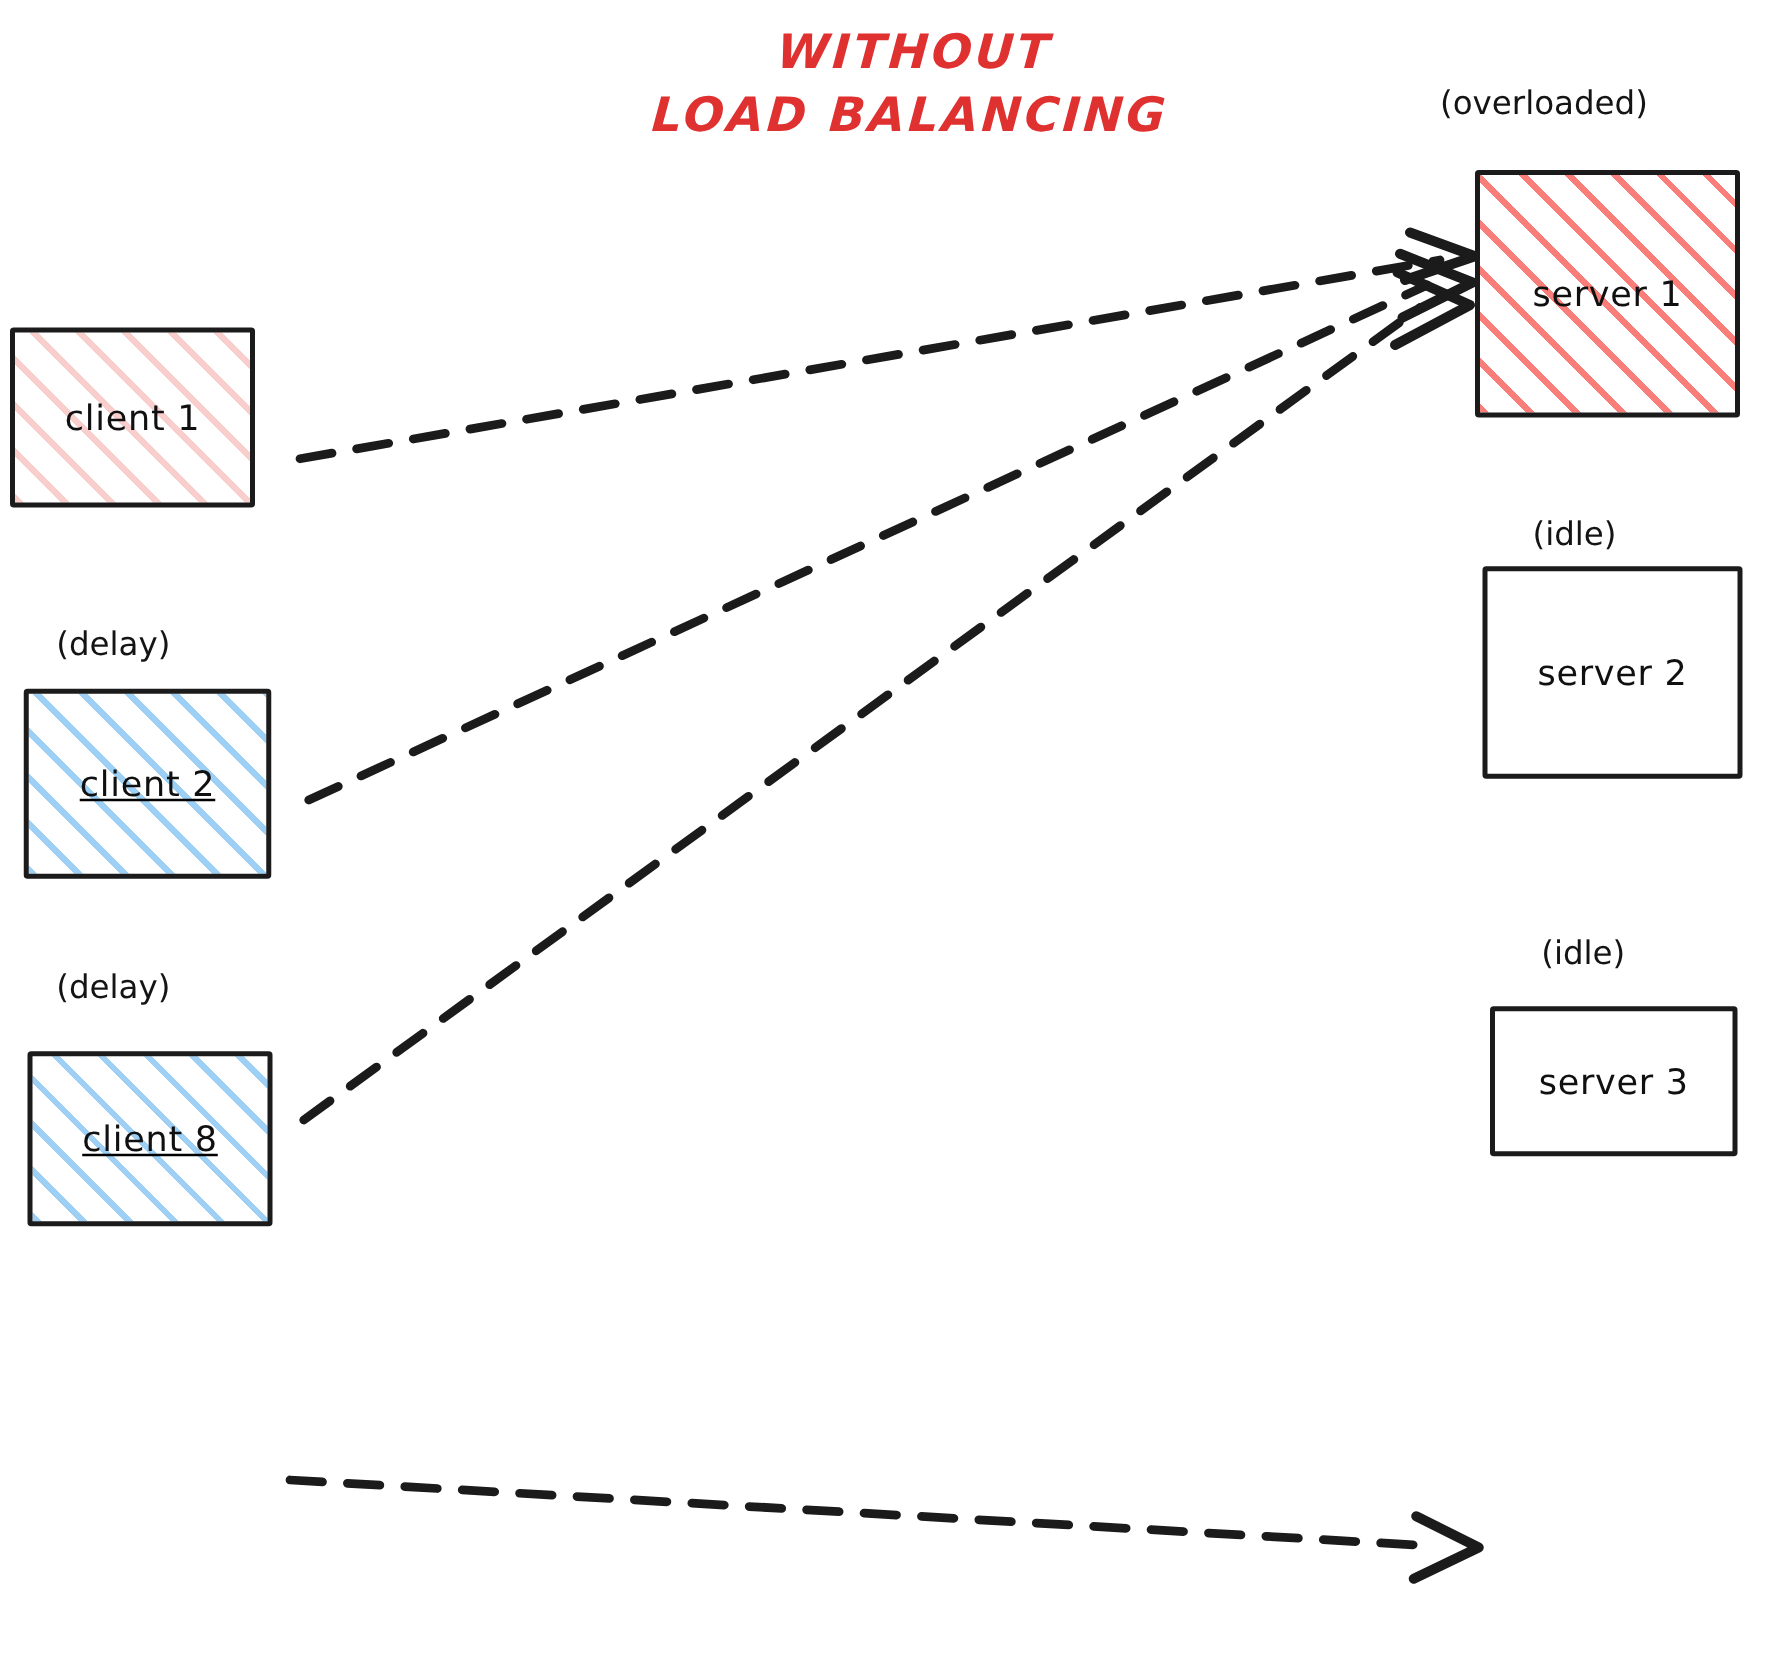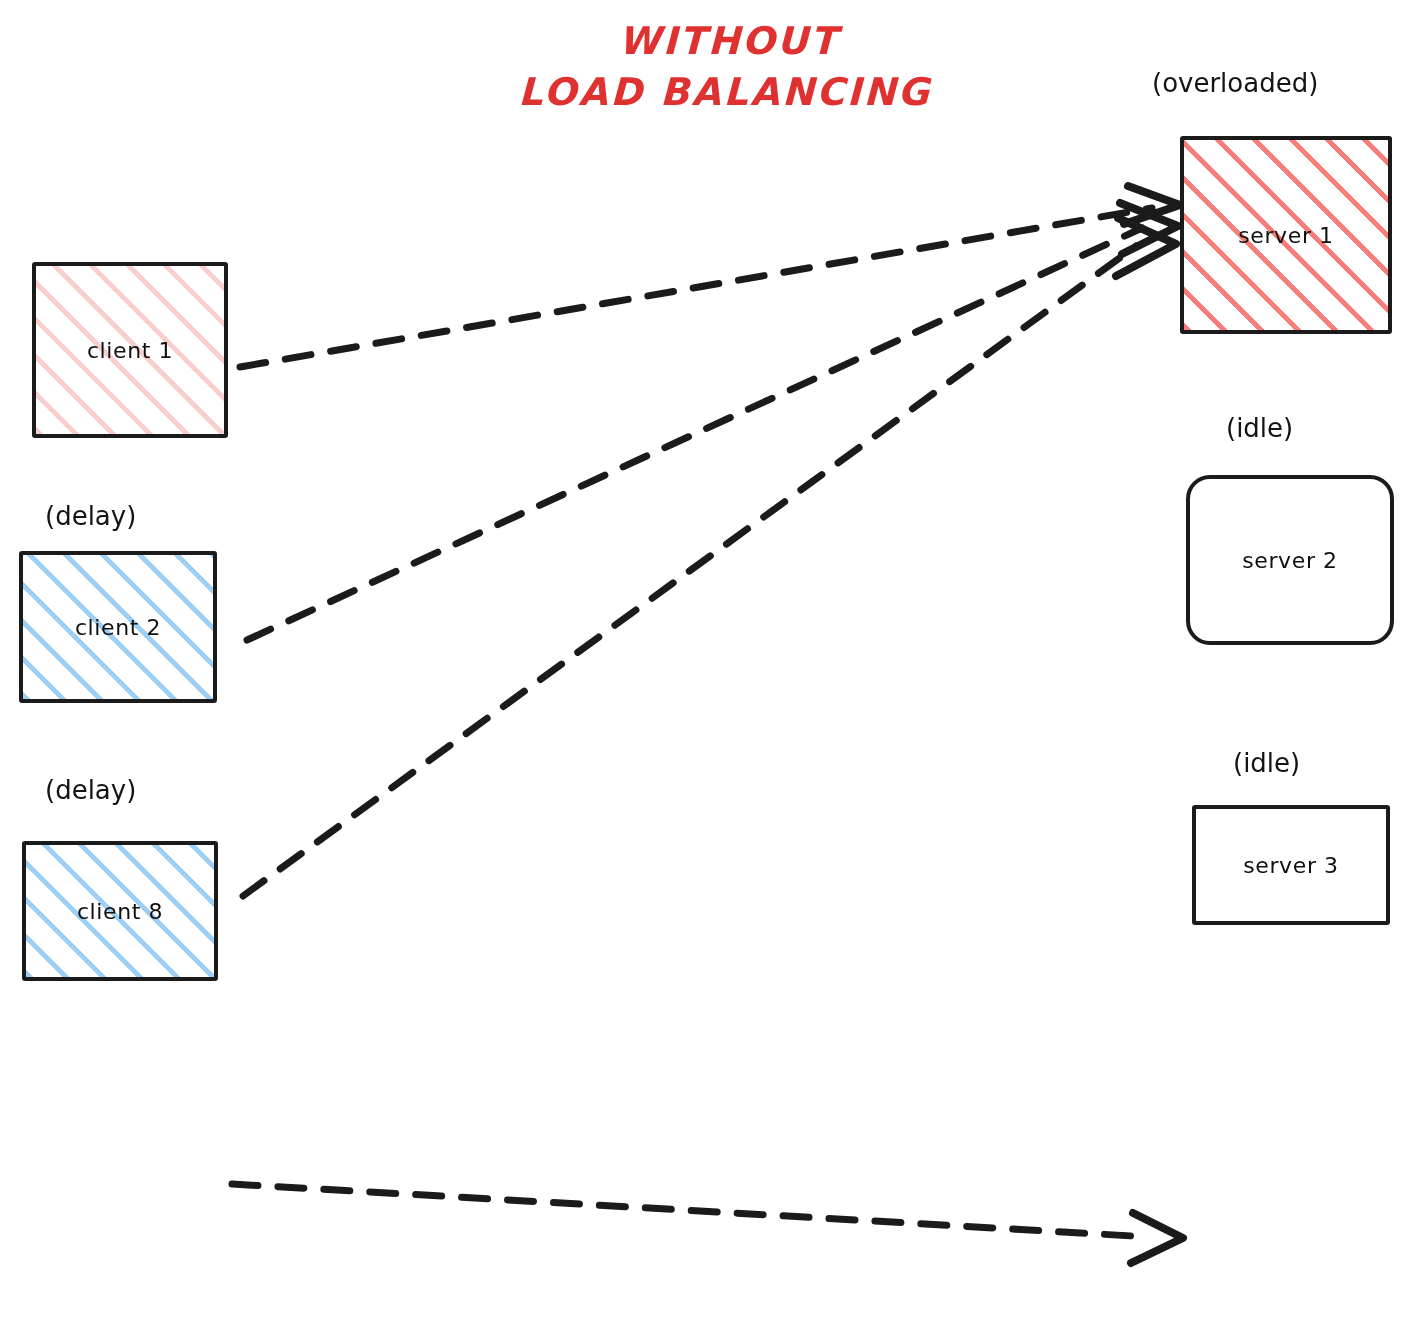--- a/index.html
+++ b/index.html
@@ -52,49 +52,49 @@
     border-radius: 3px;
     background-color: #ffffff;
     display: flex;
     align-items: center;
     justify-content: center;
   }
   .node .node-label {
     position: relative;
     z-index: 2;
     font-family: "DejaVu Sans", sans-serif;
-    font-size: 22px;
+    font-size: 28px;
     color: #101010;
     letter-spacing: 0.6px;
     white-space: nowrap;
   }
   .node.hatch-red    { background-image: repeating-linear-gradient(45deg, #f9cfcd 0 5px, rgba(255,255,255,0) 5px 26px); }
   .node.hatch-redish { background-image: repeating-linear-gradient(45deg, #f97d79 0 5px, rgba(255,255,255,0) 5px 26px); }
-  .node.hatch-blue   { background-image: repeating-linear-gradient(45deg, #9ed0f5 0 5px, rgba(255,255,255,0) 5px 26px); }
+  .node.hatch-blue   { background-image: repeating-linear-gradient(45deg, #9ed0f5 0 5px, rgba(255,255,255,0) 5px 26px); text-decoration: underline; }
   .node.hatch-green  { background-image: repeating-linear-gradient(45deg, #a5e8b0 0 5px, rgba(255,255,255,0) 5px 26px); }
   .node.hatch-none   { background-image: none; }
 
   
   .annot {
     position: absolute;
     font-family: "DejaVu Sans", sans-serif;
     font-size: 26px;
     color: #141414;
     white-space: nowrap;
   }
 
   
-  #client1 { left: 32px;  top: 262px;  width: 196px; height: 176px; }
+  #client1 { left: 8px;  top: 262px;  width: 196px; height: 144px; }
   #client2 { left: 19px;  top: 551px;  width: 198px; height: 152px; }
   #client3 { left: 22px;  top: 841px;  width: 196px; height: 140px; }
   #client4 { left: 26px;  top: 1117px; width: 194px; height: 152px; }
 
   
   #server1 { left: 1180px; top: 136px;  width: 212px; height: 198px; }
-  #server2 { left: 1186px; top: 475px;  width: 208px; height: 170px; border-radius: 24px; }
+  #server2 { left: 1186px; top: 453px;  width: 208px; height: 170px; }
   #server3 { left: 1192px; top: 805px;  width: 198px; height: 120px; }
   #server4 { left: 1192px; top: 1168px; width: 200px; height: 150px; }
 
   #annot-client2 { left: 45px;   top: 501px; }
   #annot-client3 { left: 45px;   top: 775px; }
   #annot-server1 { left: 1152px; top: 68px;  }
   #annot-server2 { left: 1226px; top: 413px; }
   #annot-server3 { left: 1233px; top: 748px; }
 </style>
 </head>

